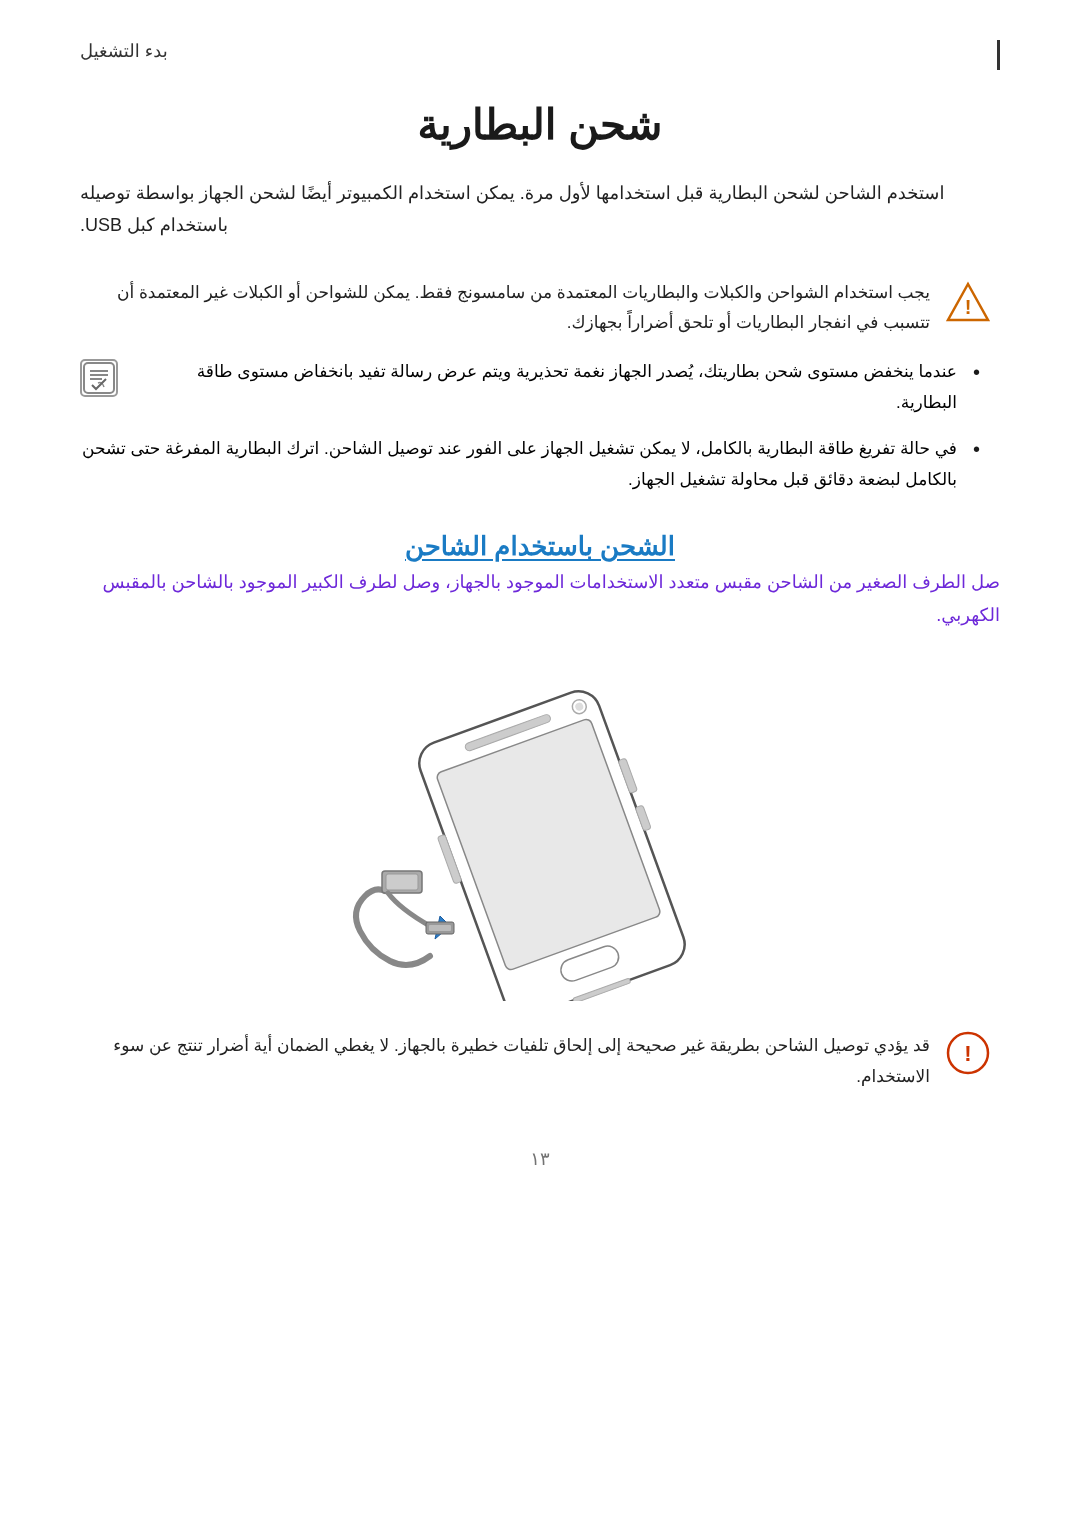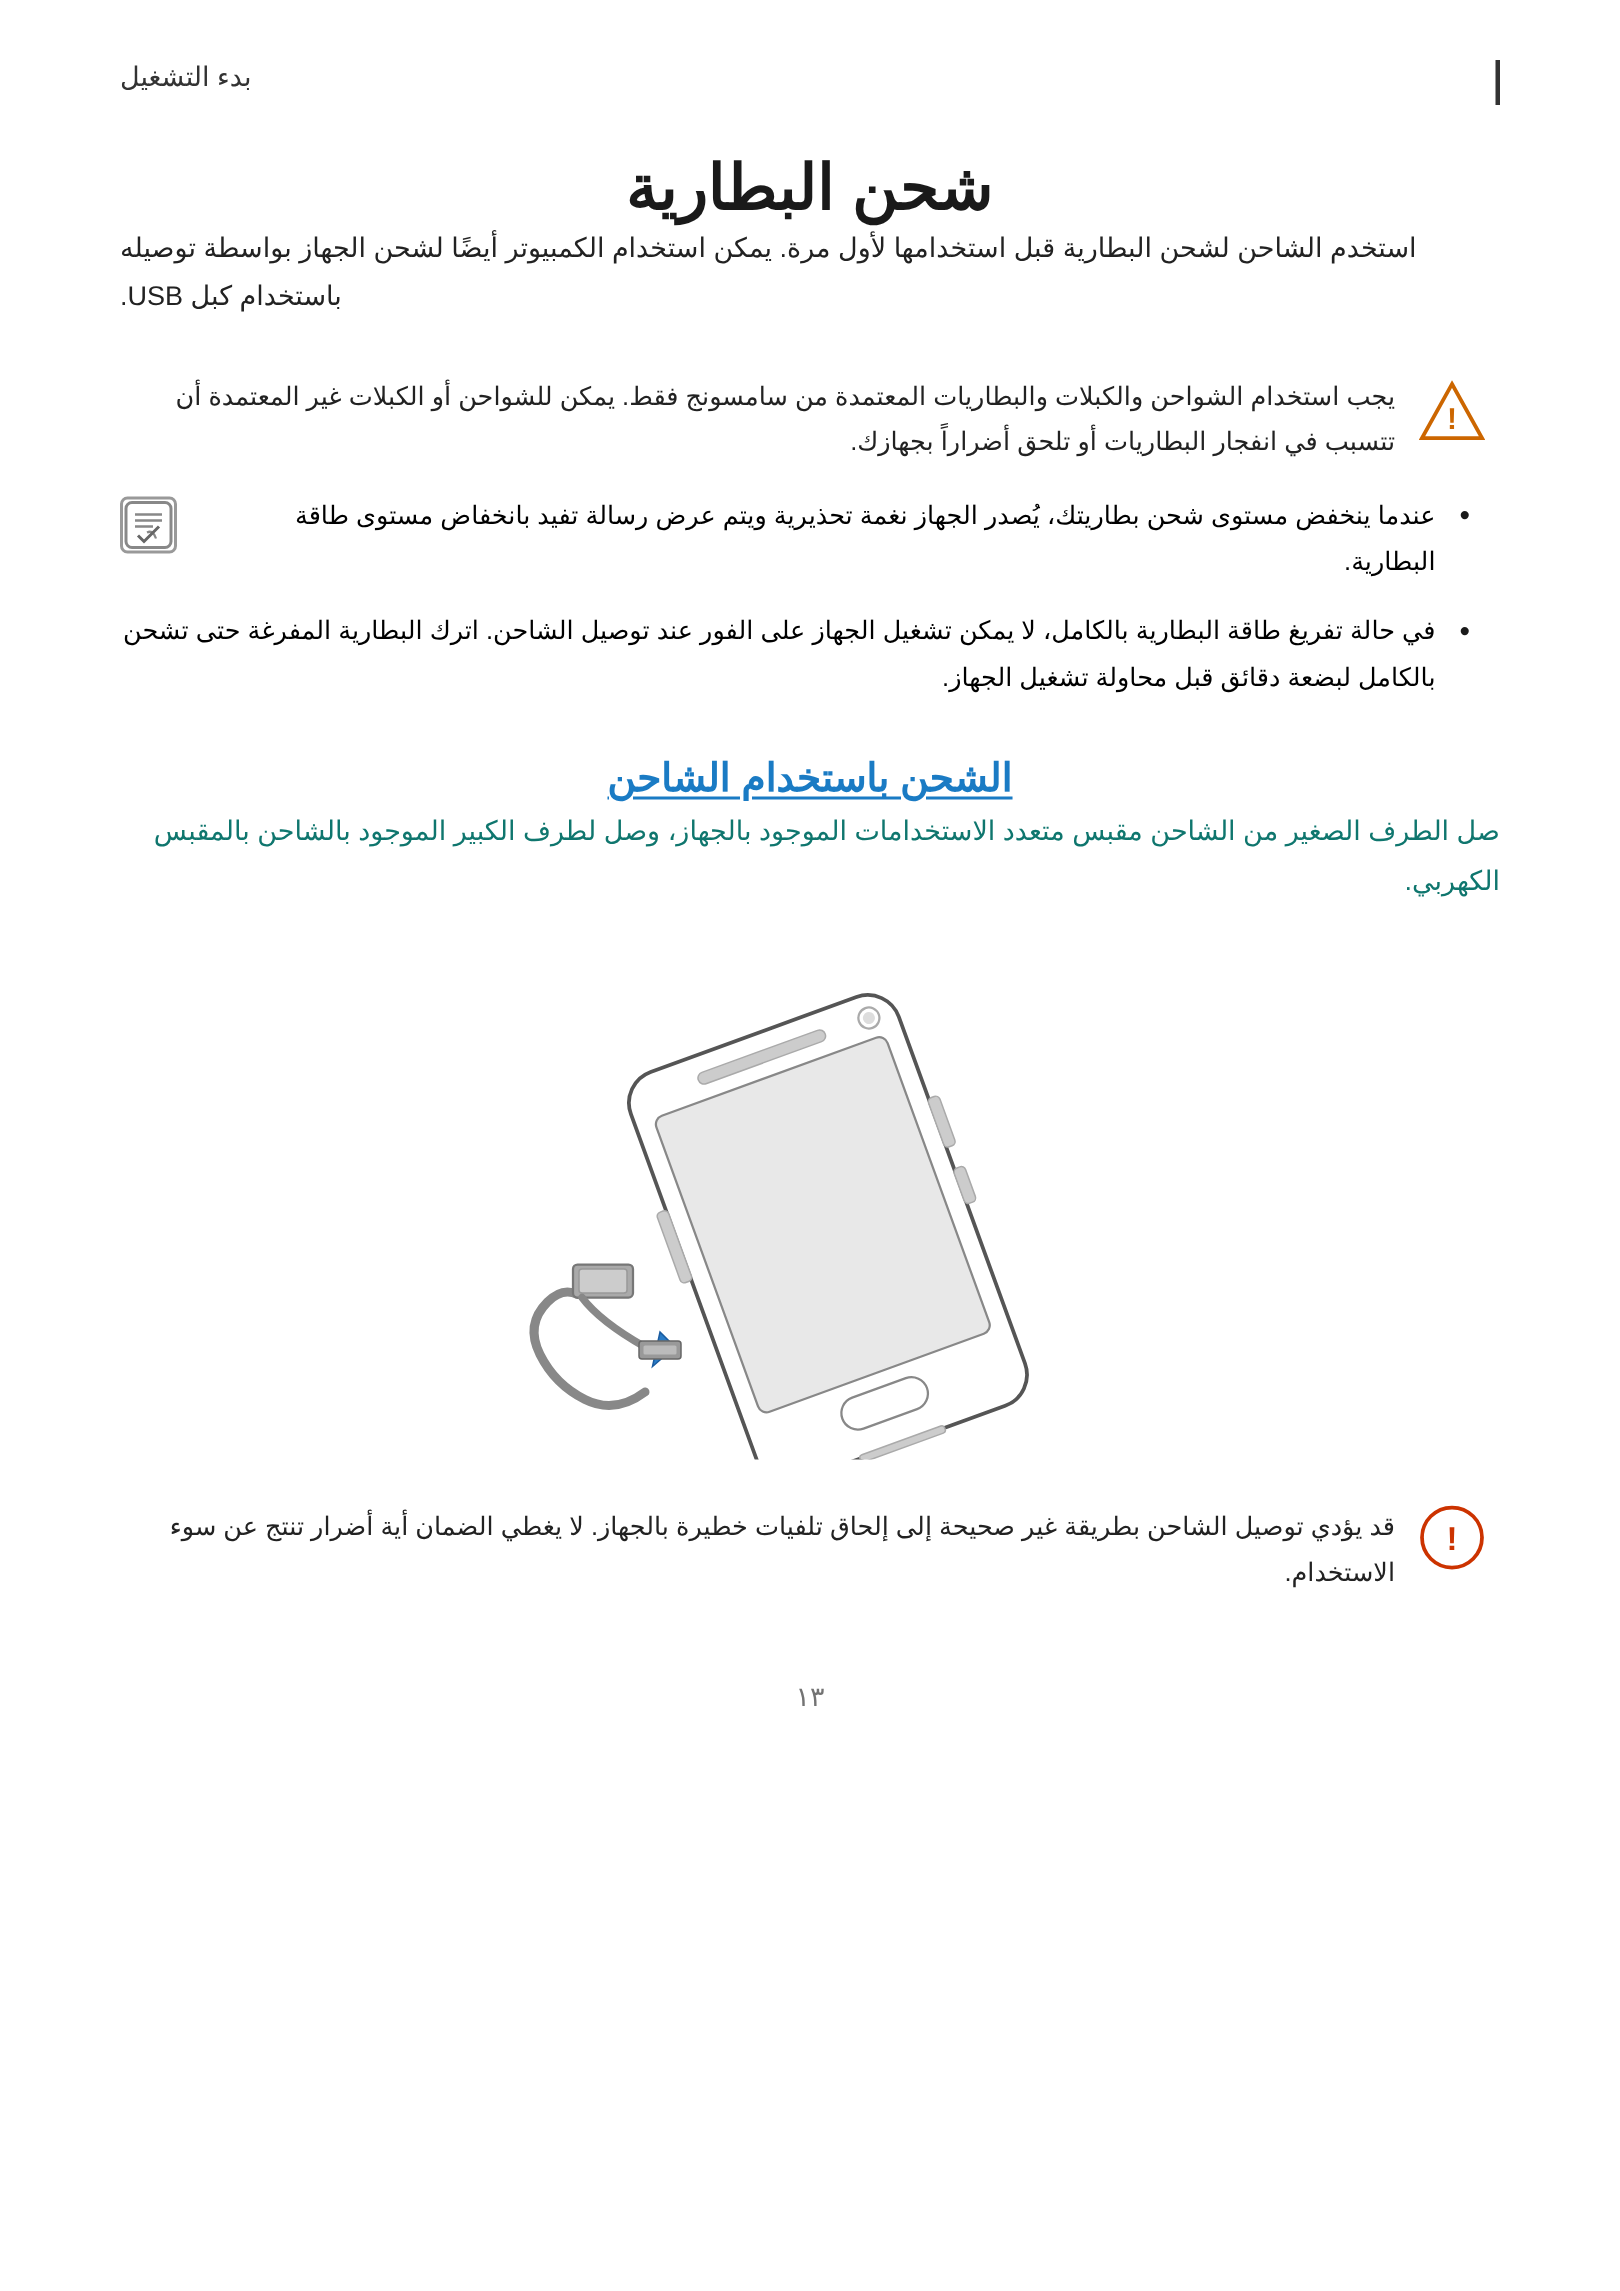--- a/index.html
+++ b/index.html
@@ -40,20 +40,21 @@
       font-size: 18px;
       color: #333;
       font-weight: normal;
     }
 
     .section-title-main {
       font-size: 42px;
       font-weight: bold;
       color: #1a1a1a;
       text-align: center;
+      margin-bottom: 28px;
       margin-top: 10px;
     }
 
     .intro-text {
       font-size: 18px;
       line-height: 1.8;
       color: #222;
       margin-bottom: 36px;
       text-align: left;
     }
@@ -138,21 +139,21 @@
       text-align: center;
       margin-top: 36px;
       margin-bottom: 4px;
       text-decoration: underline;
       text-underline-offset: 4px;
     }
 
     .charging-intro {
       font-size: 18px;
       line-height: 1.8;
-      color: #0f766e;
+      color: #6d28d9;
       margin-bottom: 28px;
       text-align: right;
     }
 
     .device-image-container {
       display: flex;
       justify-content: center;
       align-items: center;
       margin: 30px 0 30px 0;
     }

